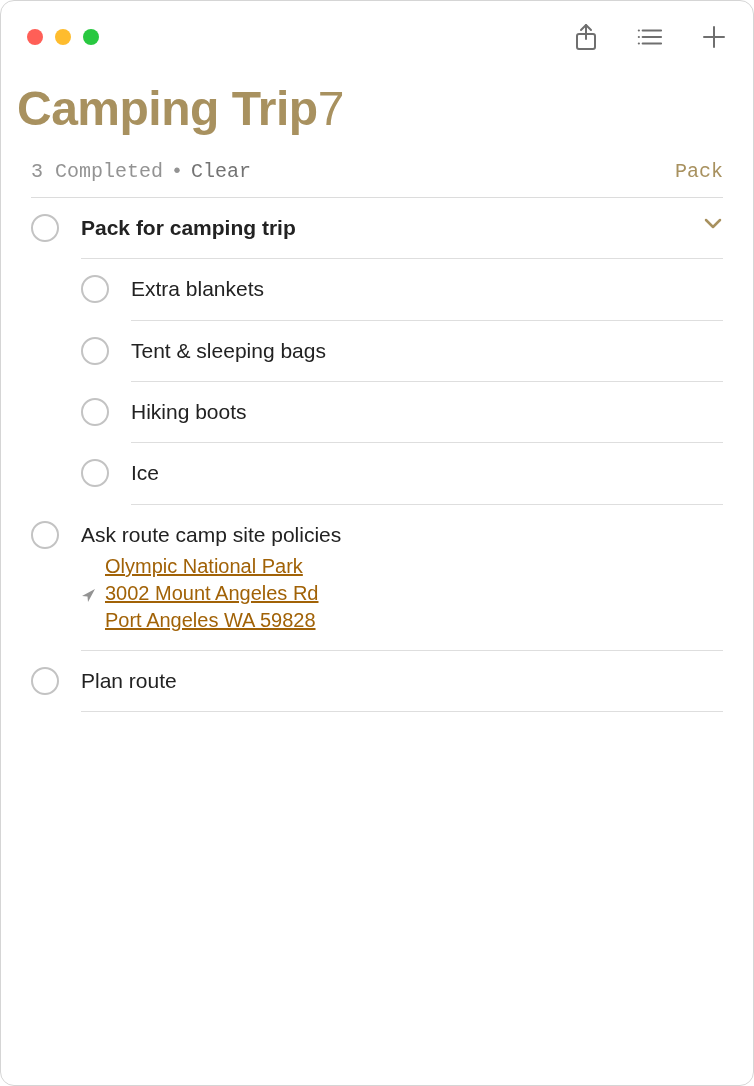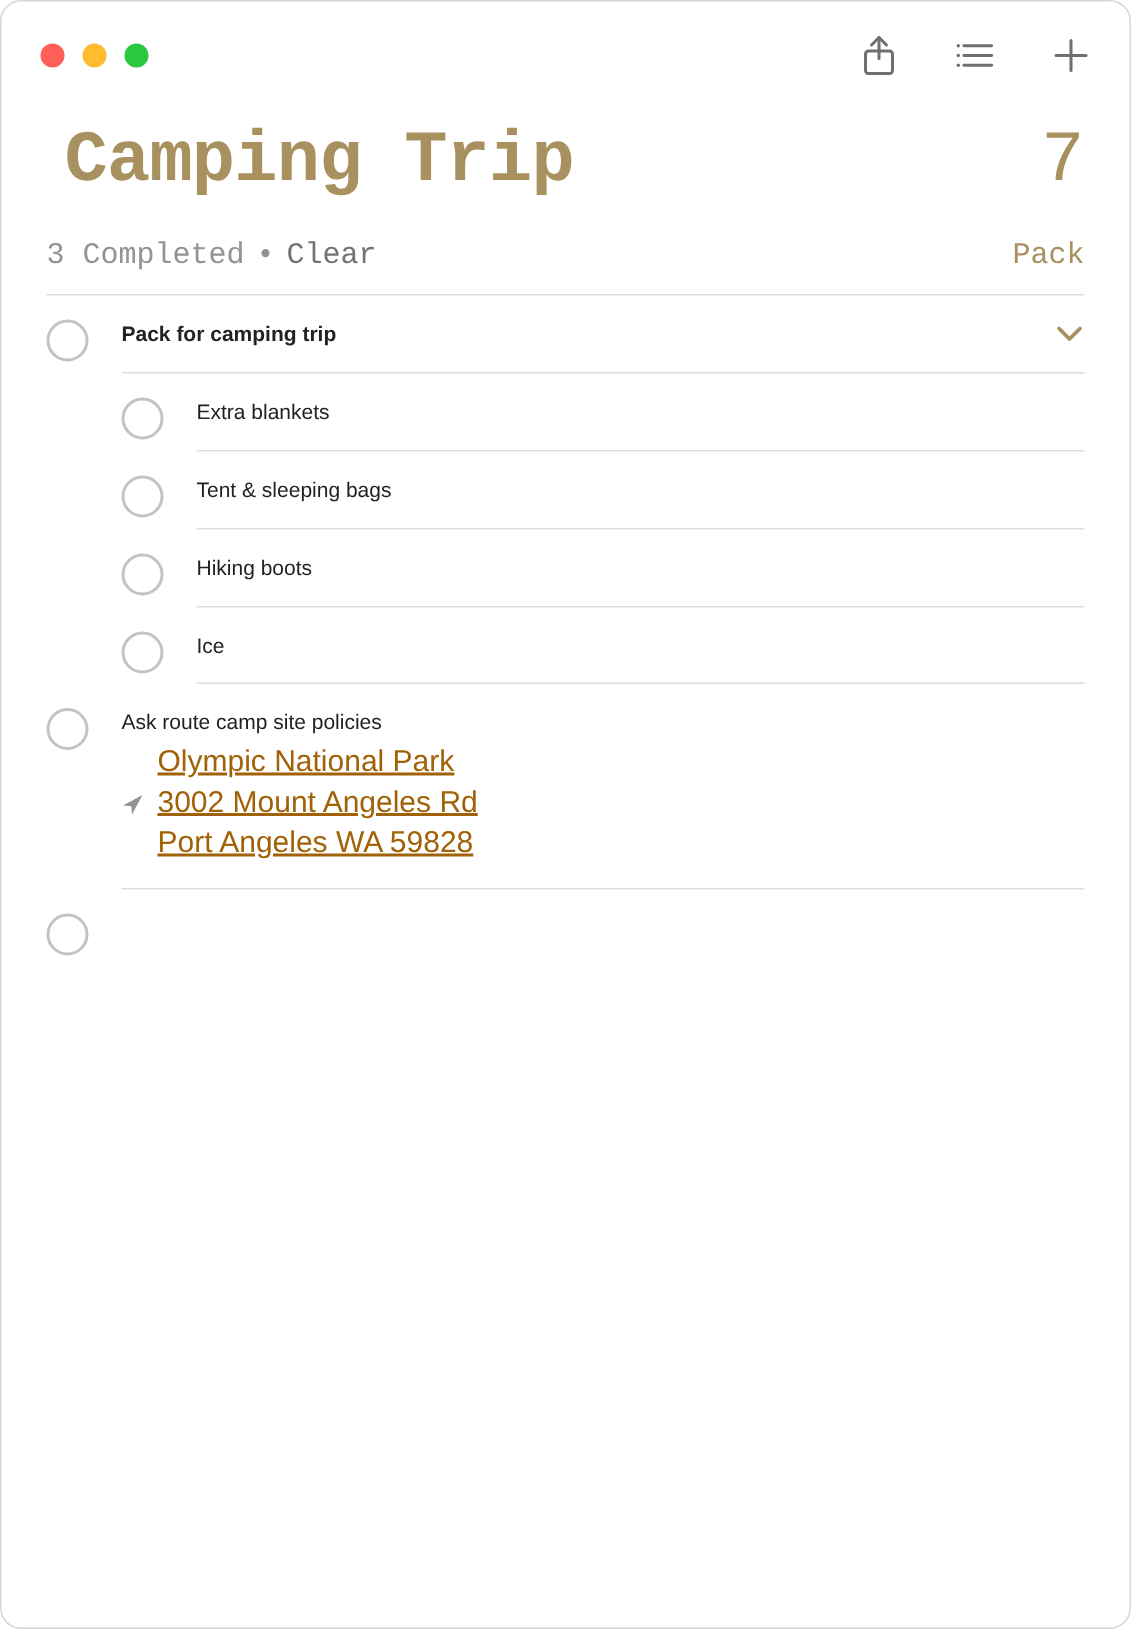--- a/index.html
+++ b/index.html
@@ -35,24 +35,23 @@
   .toolbar-right {
     display: flex; gap: 38px; align-items: center;
     margin-top: -8px;
     color: #6f6f6f;
   }
   .toolbar-icon { width: 26px; height: 26px; display:flex; align-items:center; justify-content:center; cursor:pointer; }
   .toolbar-icon svg { stroke: #6f6f6f; }
 
   .header {
     display: flex;
-    justify-content: space-between;
+    justify-content: flex-start;
     align-items: baseline;
-    padding: 0 30px 6px 42px;
-    font-family: Liberation Mono, monospace;
+    padding: 0 30px 6px 16px;
   }
   .list-title {
     font-size: 48px;
     font-weight: 700;
     color: #a8915f;
     letter-spacing: -0.5px;
   }
   .list-count {
     font-size: 48px;
     font-weight: 400;
@@ -104,21 +103,21 @@
     margin-top: 0px;
   }
   .item-content {
     flex: 1;
     padding-bottom: 16px;
     border-bottom: 1px solid #dedede;
     min-height: 30px;
     position: relative;
   }
   .item-text {
-    font-size: 14px;
+    font-size: 21px;
     color: #222;
     line-height: 1.35;
   }
   .item-text.bold { font-weight: 600; }
   .item-location {
     margin-top: 4px;
     padding-left: 24px;
     font-size: 20px;
     color: #a16207;
     line-height: 1.35;
@@ -242,17 +241,20 @@
             </svg>
           </span>
           <span>3002 Mount Angeles Rd</span><br>
           <span>Port Angeles WA 59828</span>
         </div>
       </div>
     </div>
 
     <div class="item-row">
       <div class="item-check"></div>
+      <div class="item-content">
+        <div class="item-text">Plan route</div>
+      </div>
     </div>
 
   </div>
 
 </div>
 
 </body></html>

